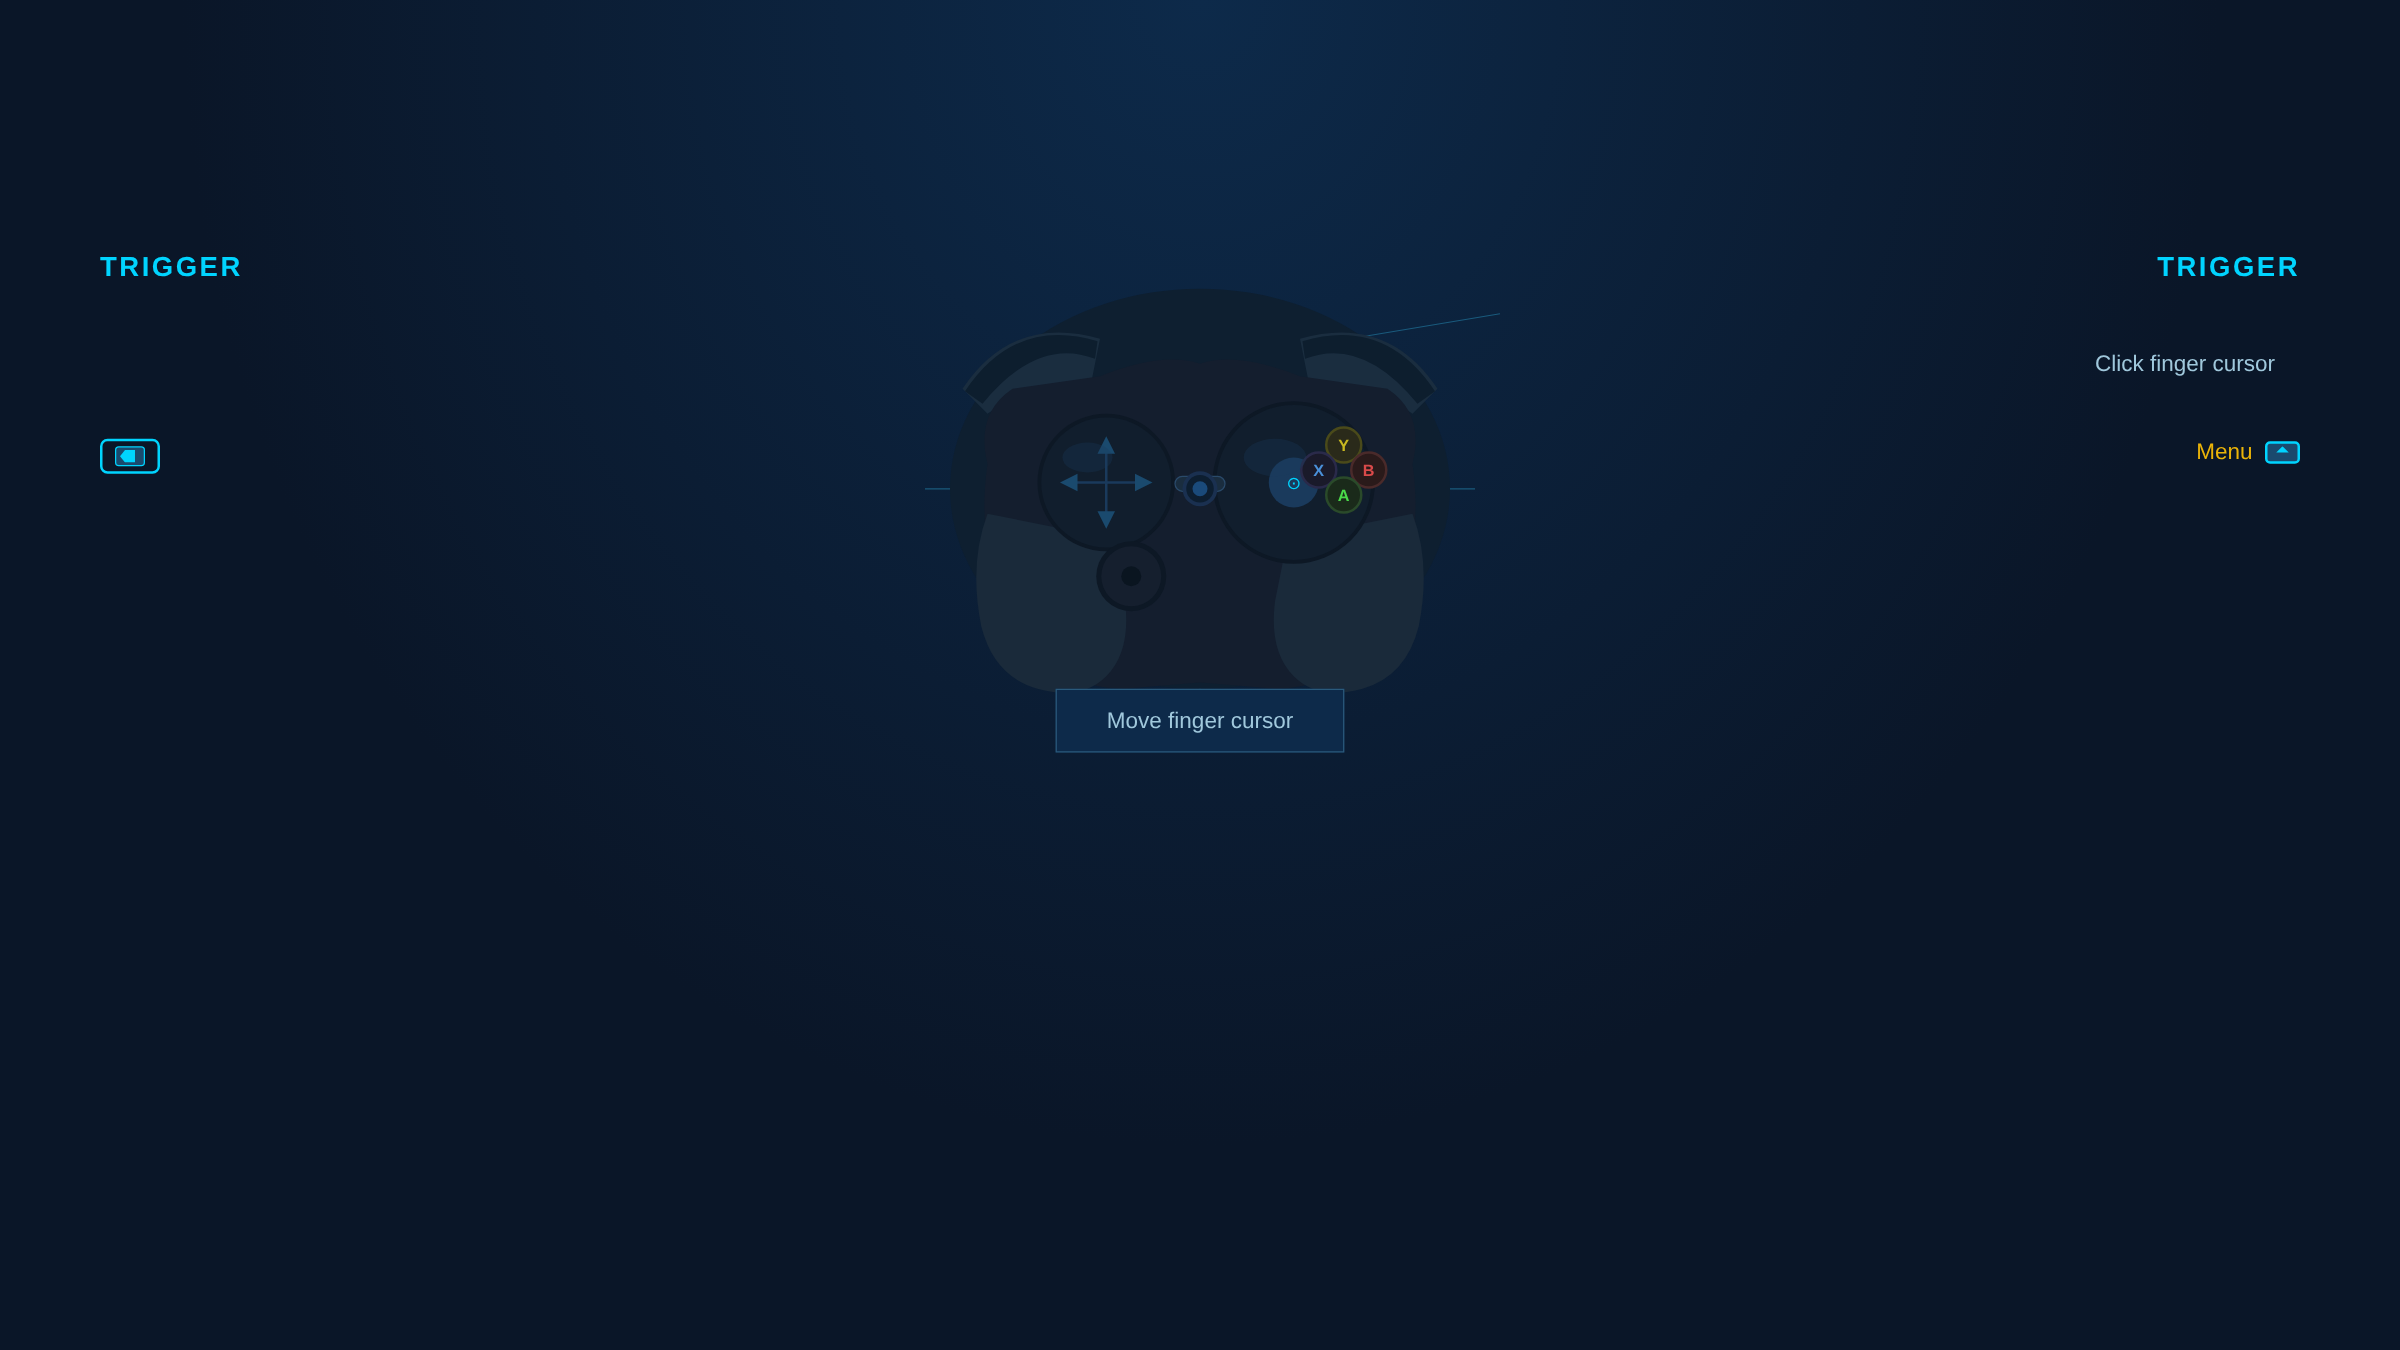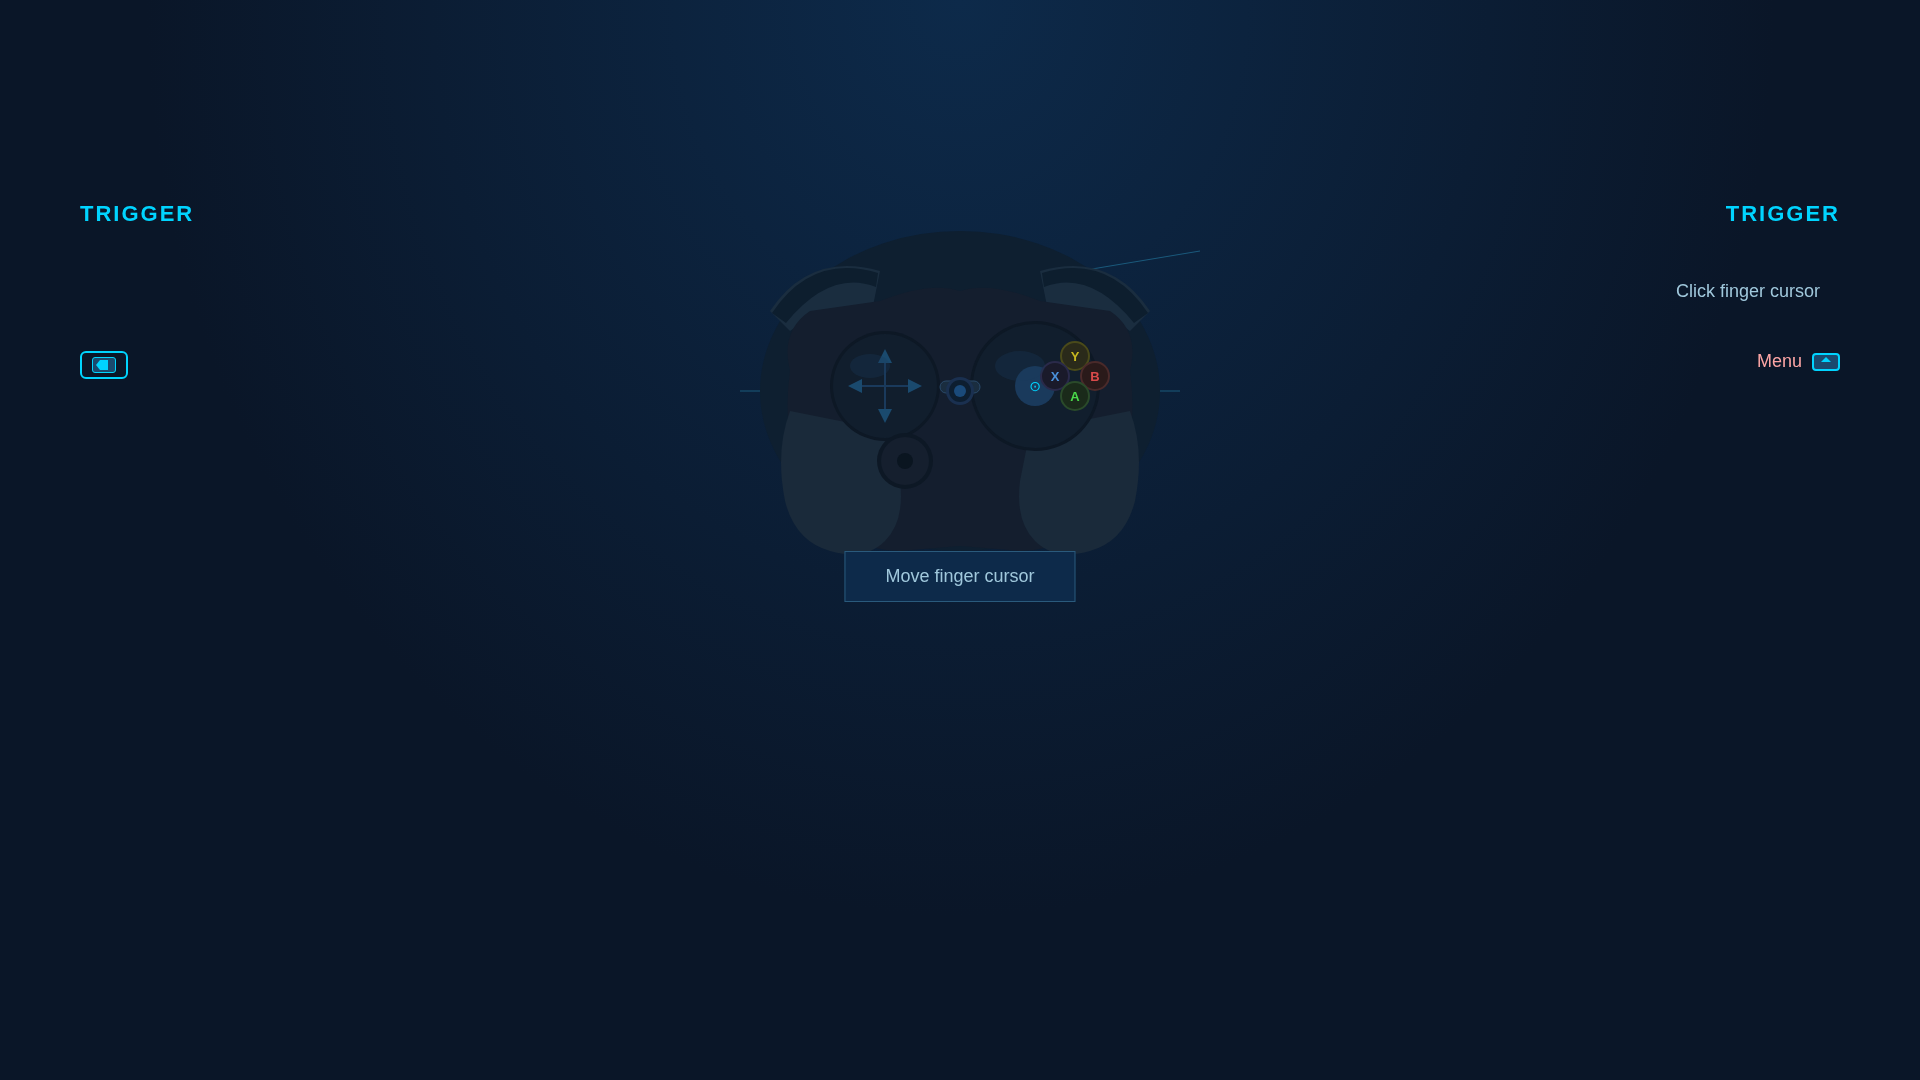--- a/index.html
+++ b/index.html
@@ -124,21 +124,21 @@
       display: flex;
       align-items: center;
       justify-content: center;
     }
 
     
     .menu-label-right {
       position: absolute;
       right: 80px;
       top: 170px;
-      color: #fca5a5;
+      color: #eab308;
       font-size: 18px;
       display: flex;
       align-items: center;
       gap: 10px;
     }
 
     .menu-btn-icon {
       width: 28px;
       height: 18px;
       background: #1a4a6e;

